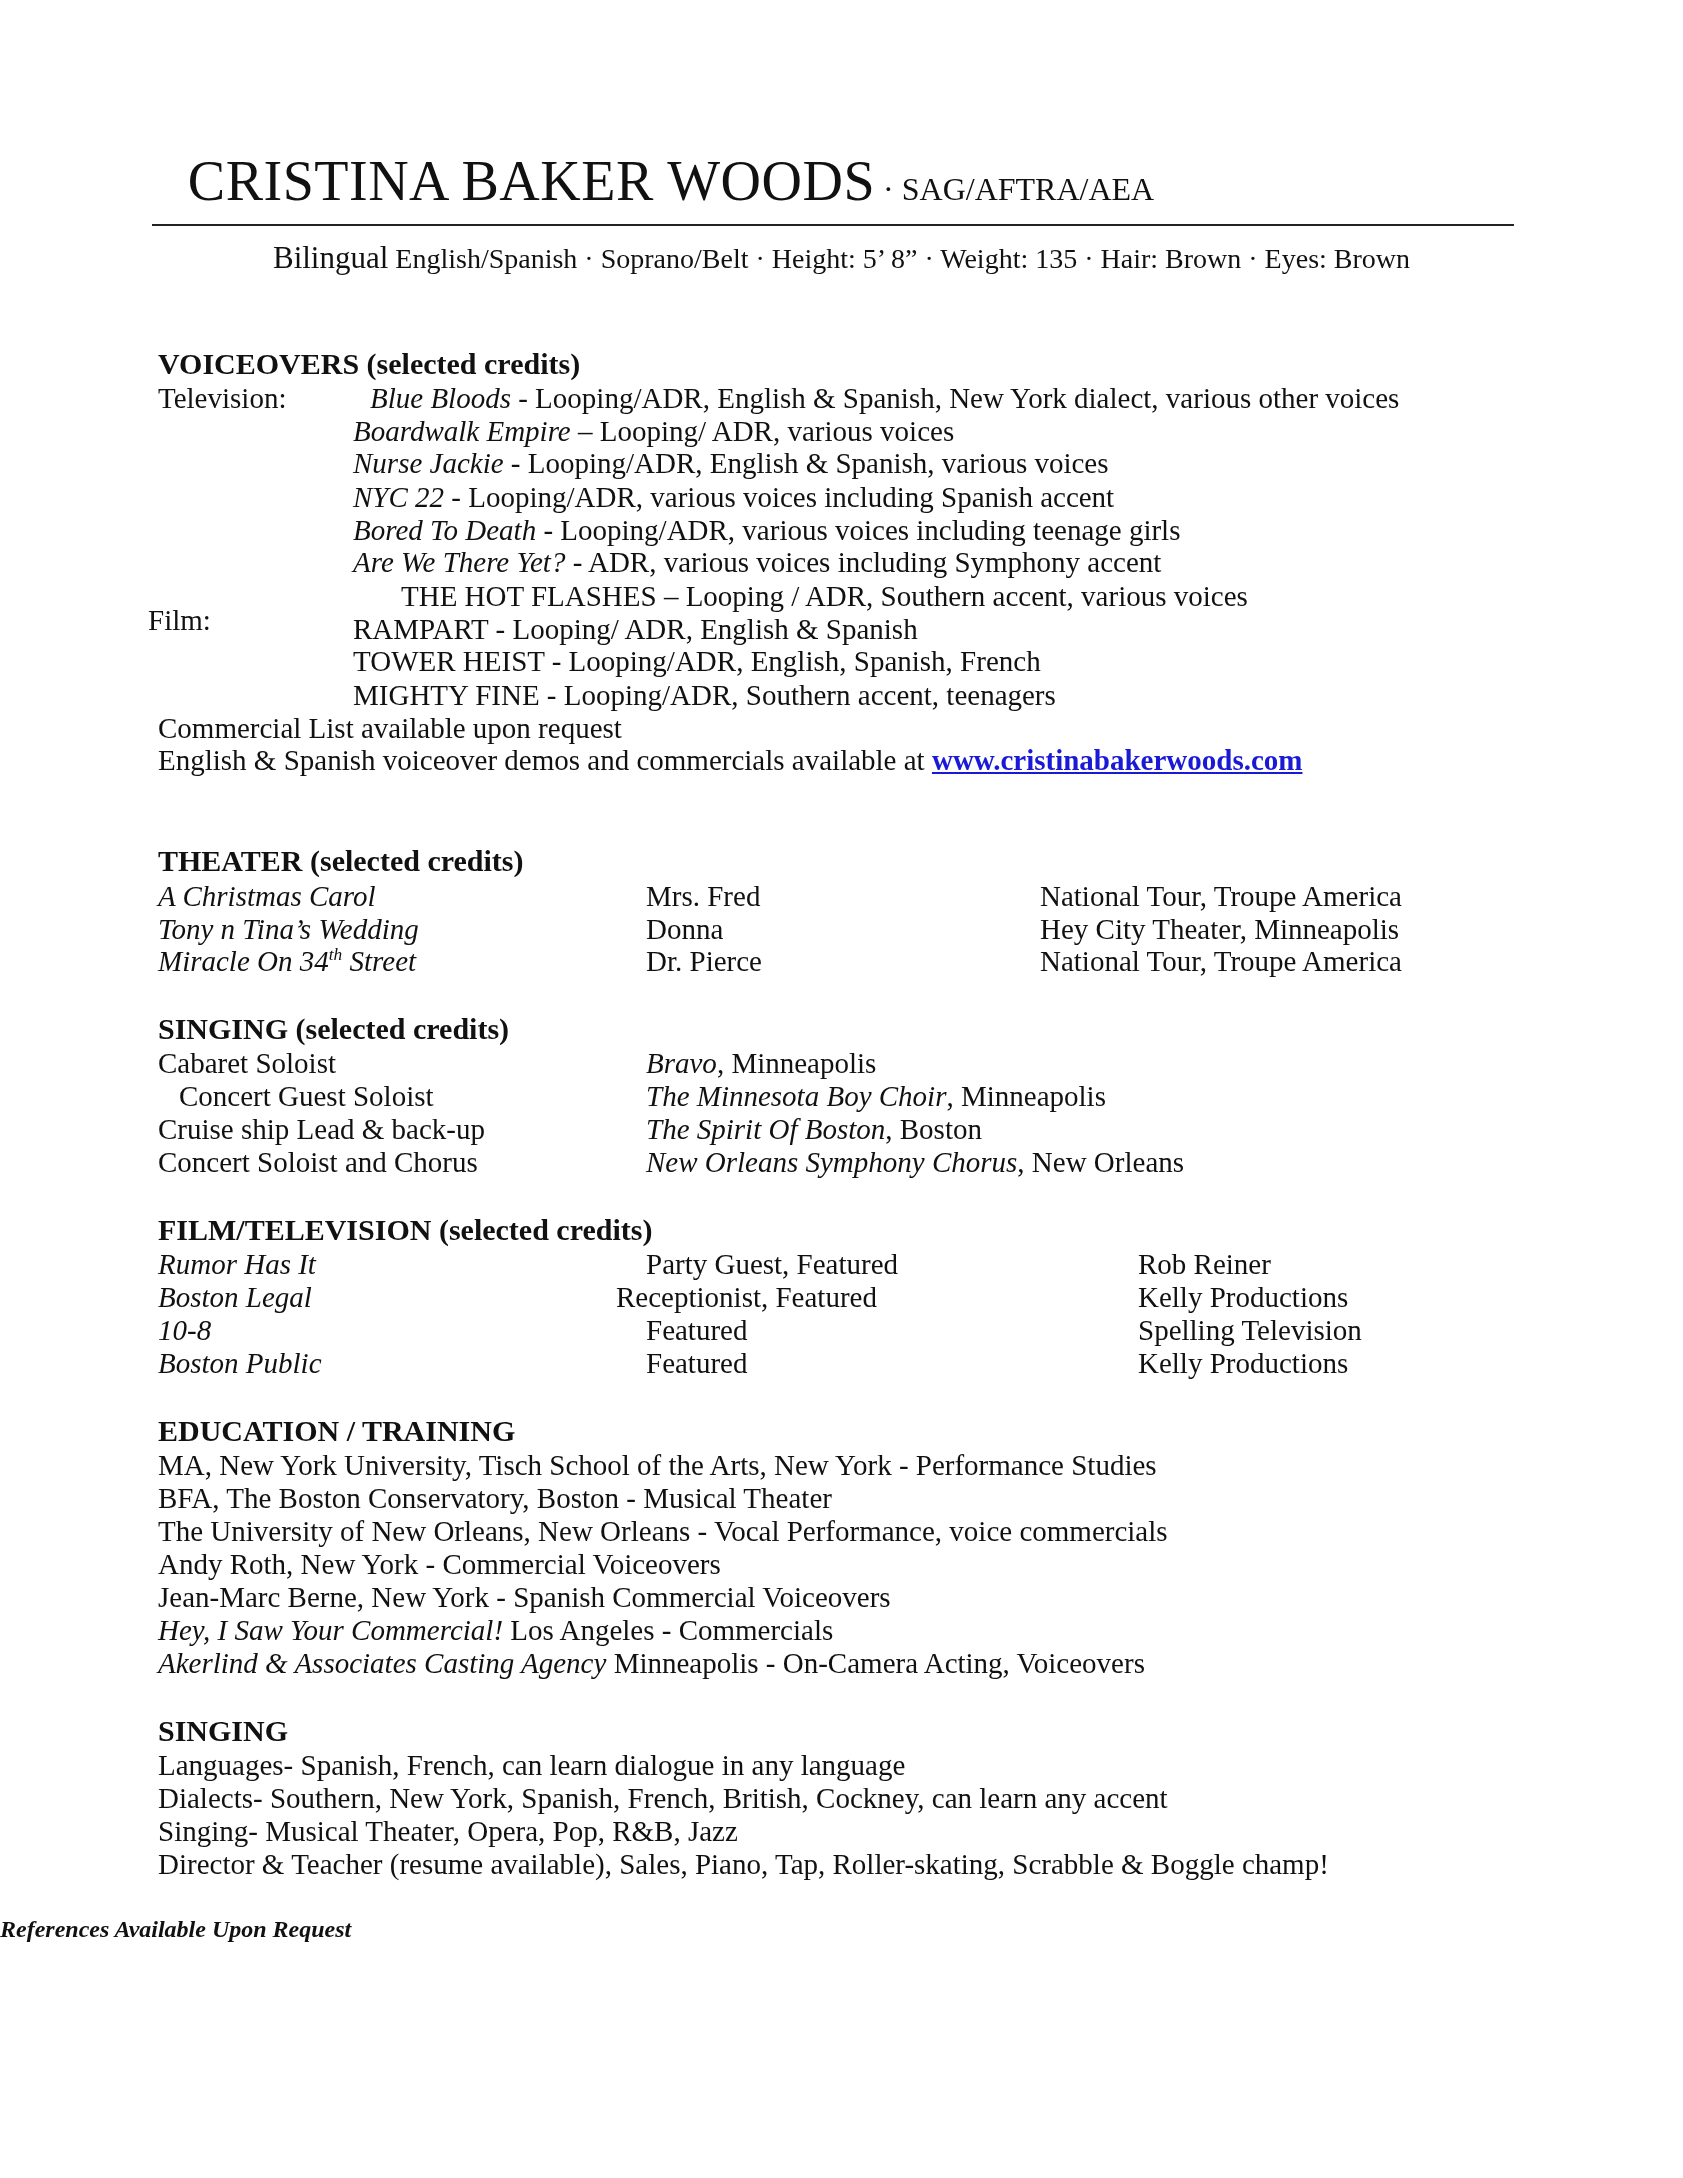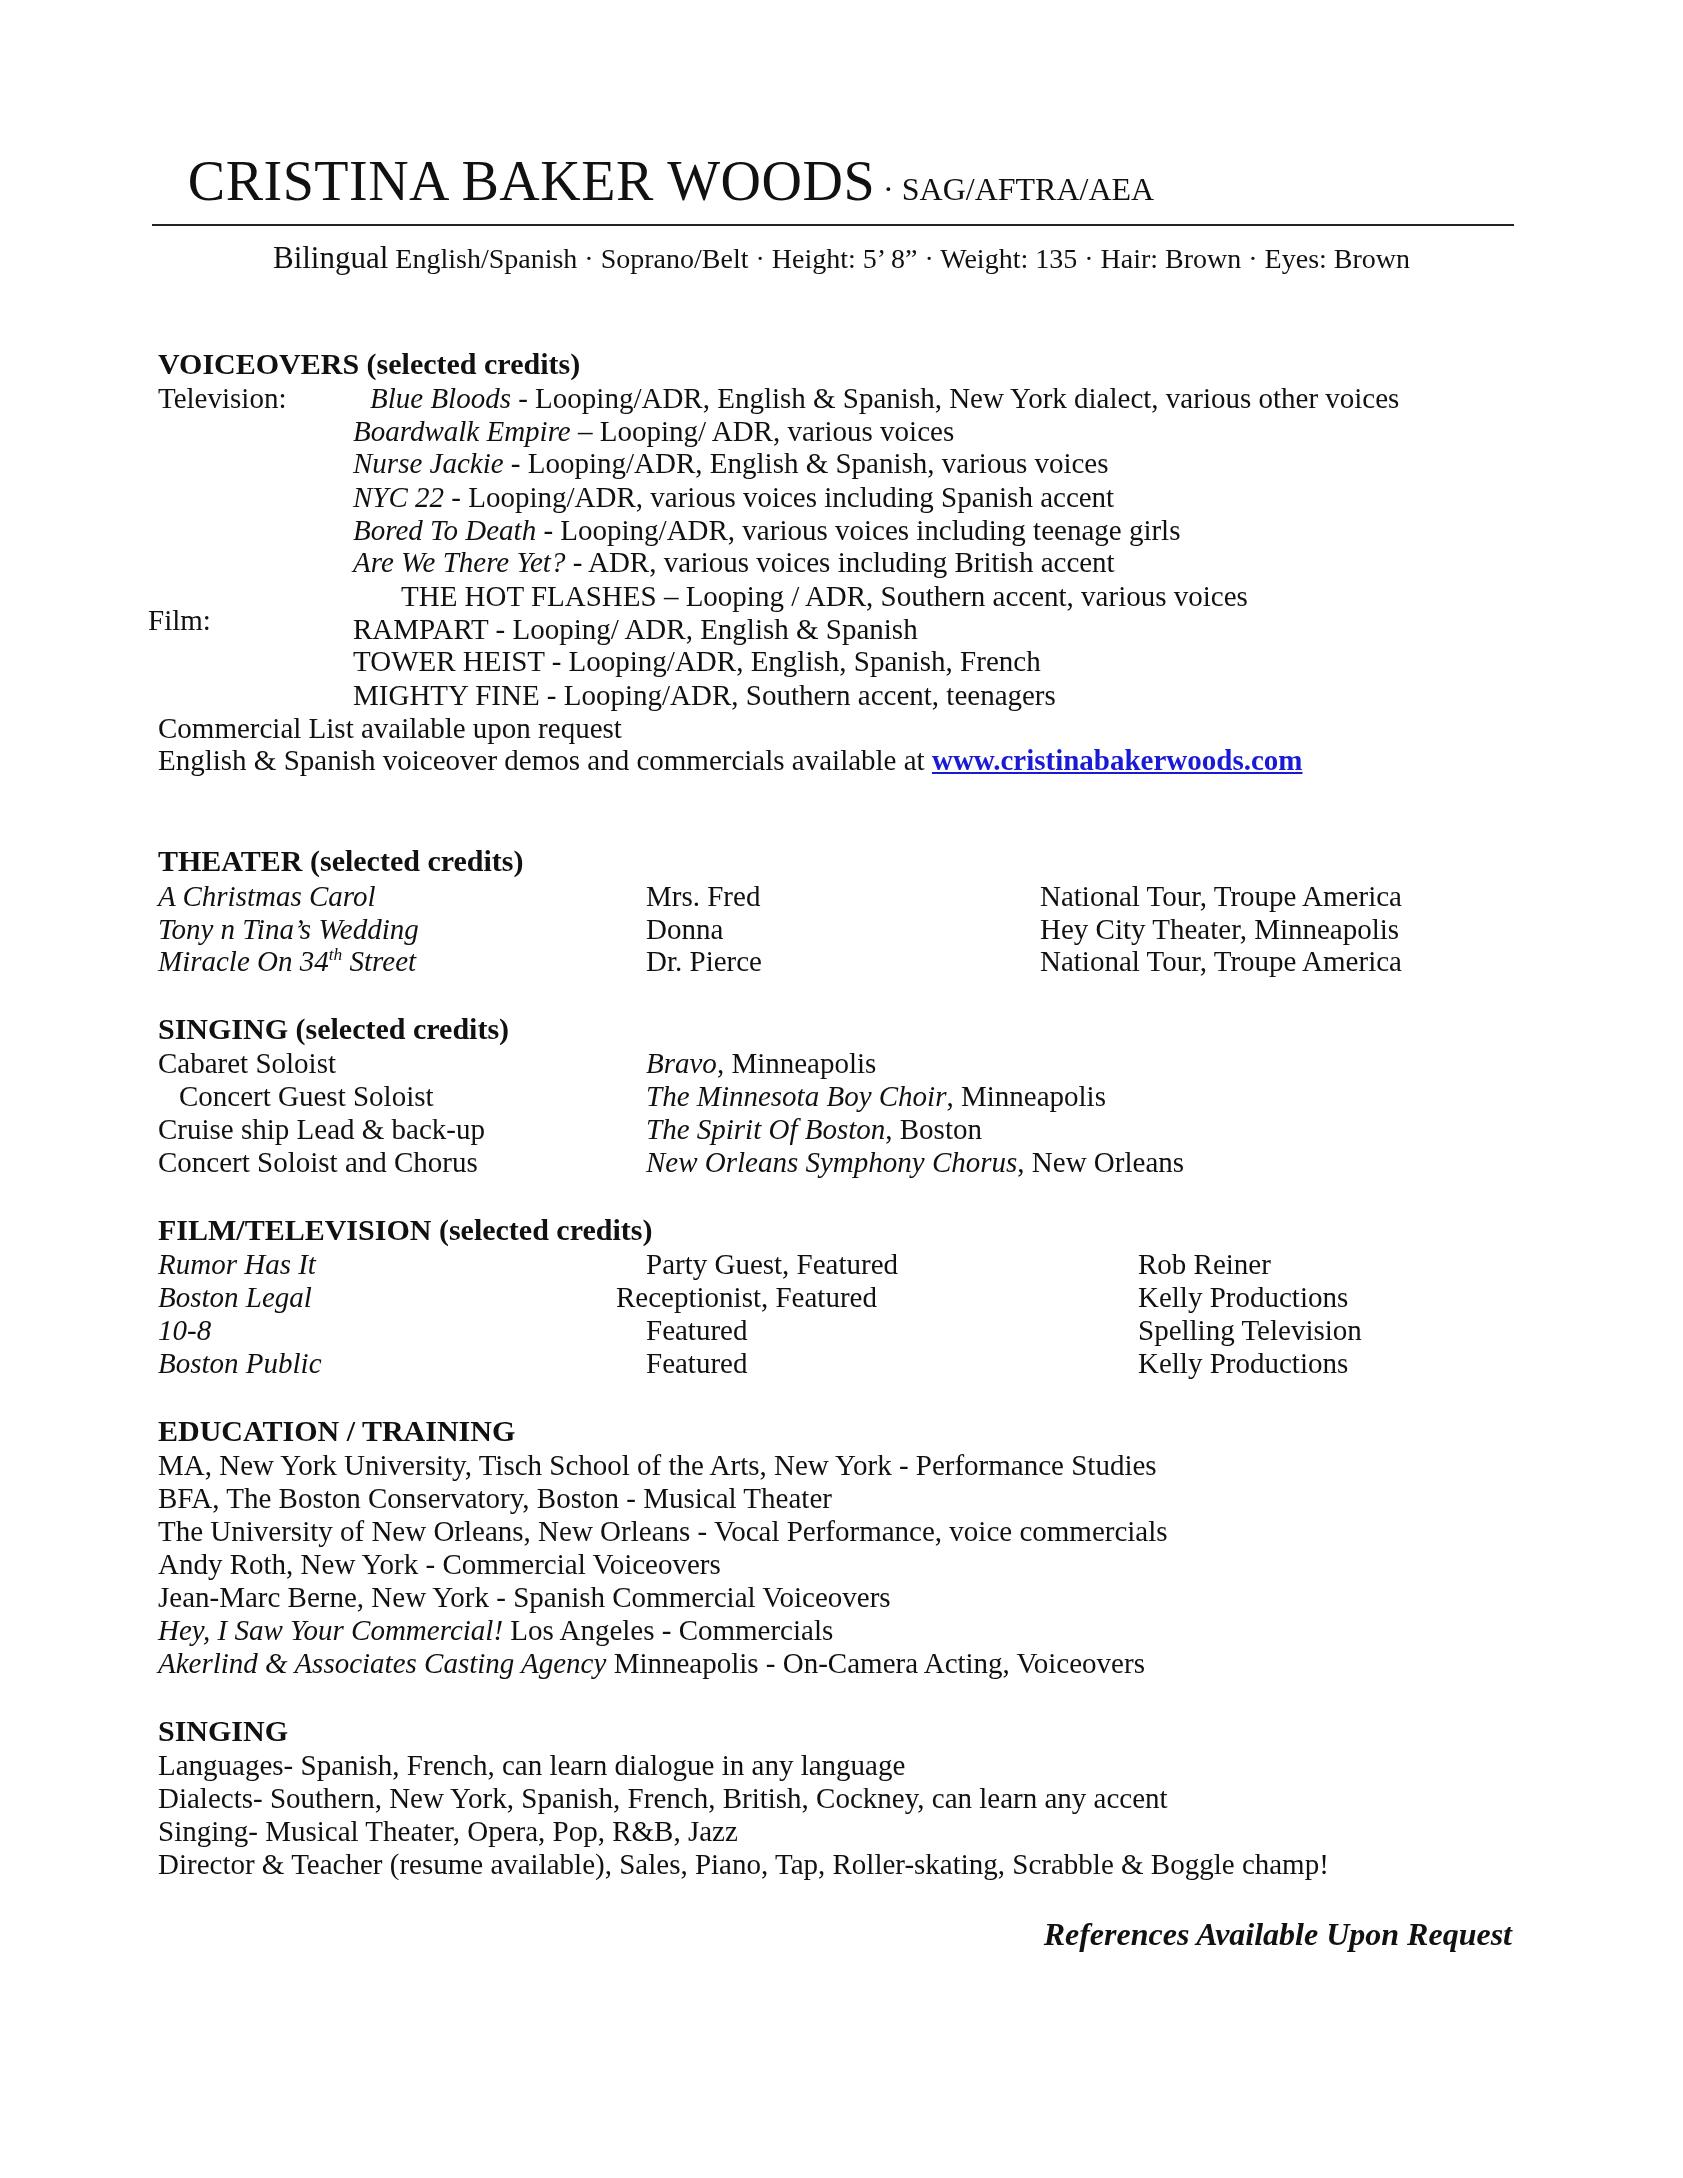--- a/index.html
+++ b/index.html
@@ -10,21 +10,21 @@
   .name { font-size:56px; letter-spacing:0.5px; }
   .union { font-size:32px; }
   .rule { position:absolute; left:152px; top:224px; width:1362px; height:2px; background:#222; }
   .sub { left:0; width:1683px; top:240px; text-align:center; font-size:28px; }
   .sub .lead { font-size:31px; }
   .body-text { font-size:29px; line-height:33px; }
   .h { font-weight:bold; font-size:30px; }
   .i { font-style:italic; }
   .link { color:#1a1ad6; font-weight:bold; text-decoration:underline; }
   sup { font-size:60%; line-height:0; }
-  .footer { left:0; width:1512px; text-align:right; font-style:italic; font-weight:bold; font-size:32px; }
+  .footer { left:0; width:1512px; text-align:left; font-style:italic; font-weight:bold; font-size:24px; }
 </style>
 </head>
 <body>
 
 <div class="abs name-row">
   <span class="name">CRISTINA BAKER WOODS</span><span class="union"> · SAG/AFTRA/AEA</span>
 </div>
 <div class="rule"></div>
 <div class="abs sub">
   <span class="lead">Bilingual</span><span> English/Spanish · Soprano/Belt · Height: 5’ 8” · Weight: 135 · Hair: Brown · Eyes: Brown</span>
@@ -32,21 +32,21 @@
 
 <div class="body-text">
   <div class="abs h" style="left:158px;top:347px;">VOICEOVERS (selected credits)</div>
 
   <div class="abs" style="left:158px;top:382px;">Television:</div>
   <div class="abs" style="left:353px;top:382px;margin-left:17px;"><span class="i">Blue Bloods</span><span> - Looping/ADR, English &amp; Spanish, New York dialect, various other voices</span></div>
   <div class="abs" style="left:353px;top:415px;"><span class="i">Boardwalk Empire</span><span> – Looping/ ADR, various voices</span></div>
   <div class="abs" style="left:353px;top:447px;"><span class="i">Nurse Jackie</span><span> - Looping/ADR, English &amp; Spanish, various voices</span></div>
   <div class="abs" style="left:353px;top:481px;"><span class="i">NYC 22</span><span> - Looping/ADR, various voices including Spanish accent</span></div>
   <div class="abs" style="left:353px;top:514px;"><span class="i">Bored To Death</span><span> - Looping/ADR, various voices including teenage girls</span></div>
-  <div class="abs" style="left:353px;top:546px;"><span class="i">Are We There Yet?</span><span> - ADR, various voices including British accent</span></div>
+  <div class="abs" style="left:353px;top:546px;"><span class="i">Are We There Yet?</span><span> - ADR, various voices including Symphony accent</span></div>
 
   <div class="abs" style="left:148px;top:580px;margin-top:24px;">Film:</div>
   <div class="abs" style="left:353px;top:580px;margin-left:48px;">THE HOT FLASHES – Looping / ADR, Southern accent, various voices</div>
   <div class="abs" style="left:353px;top:613px;">RAMPART - Looping/ ADR, English &amp; Spanish</div>
   <div class="abs" style="left:353px;top:645px;">TOWER HEIST - Looping/ADR, English, Spanish, French</div>
   <div class="abs" style="left:353px;top:679px;">MIGHTY FINE - Looping/ADR, Southern accent, teenagers</div>
 
   <div class="abs" style="left:158px;top:712px;">Commercial List available upon request</div>
   <div class="abs" style="left:158px;top:744px;"><span>English &amp; Spanish voiceover demos and commercials available at </span><span class="link">www.cristinabakerwoods.com</span></div>
 </div>

